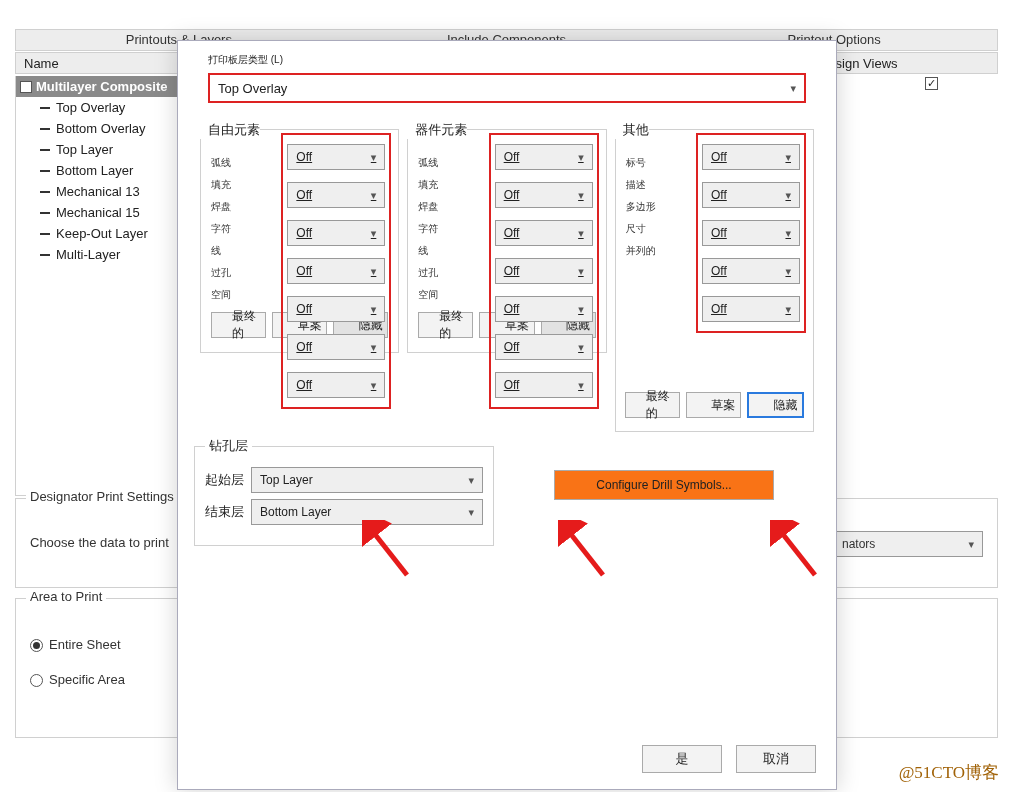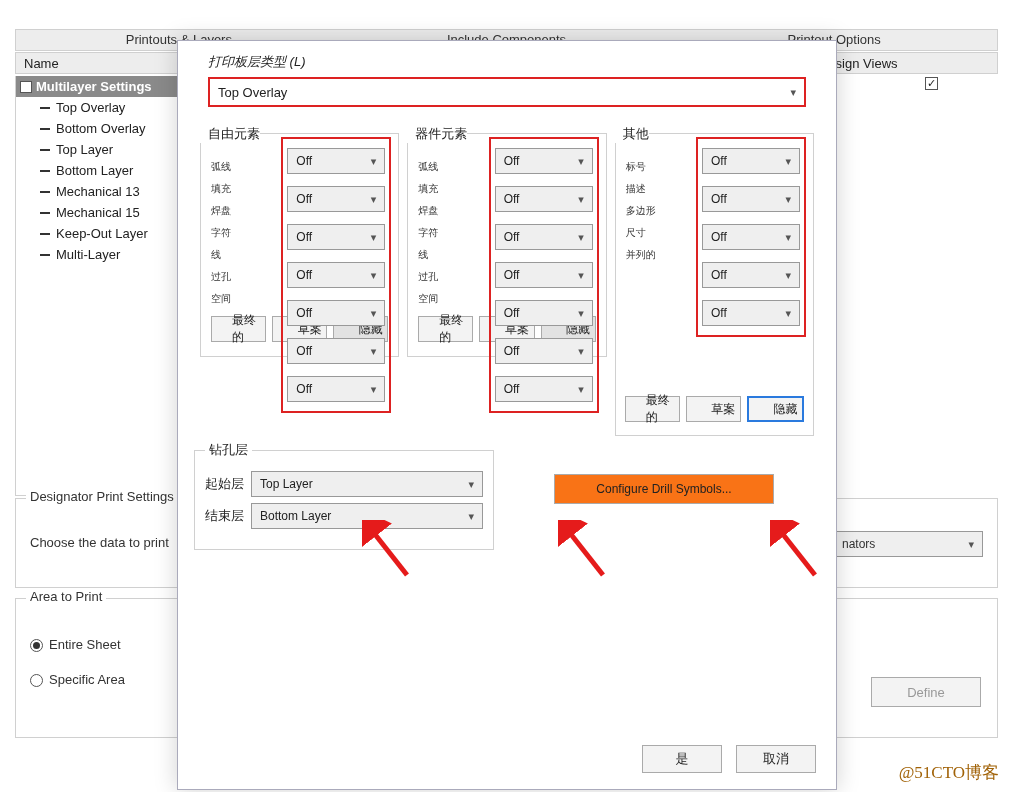--- a/index.html
+++ b/index.html
@@ -14,30 +14,30 @@
   .sh-design { flex: 1; text-align: left; }
   .tree { position: absolute; top: 76px; left: 15px; width: 730px; height: 420px; background: #fff; border: 1px solid #d0d0d0; border-top: none; }
   .tree-row { padding: 3px 4px; display: flex; align-items: center; }
   .tree-row.sel { background: #8a8a8a; color: #fff; font-weight: bold; }
   .tree-row .pg { display: inline-block; width: 12px; height: 12px; border: 1px solid #555; margin-right: 4px; background: #fff; }
   .tree-row .dash { display: inline-block; width: 10px; border-top: 2px solid #333; margin: 0 6px 0 20px; }
   .modal { position: absolute; top: 40px; left: 177px; width: 660px; height: 750px; background: #fff; border: 1px solid #aab; box-shadow: 0 0 22px rgba(0,0,0,0.18); }
   .modal-title { padding: 8px 14px; font-size: 14px; position: relative; }
   .modal-close { position: absolute; right: 12px; top: 9px; font-size: 16px; color: #555; }
   .field-block { margin: 12px 30px 18px 30px; }
-  .field-label { font-size: 13px; margin-bottom: 6px; font-style: italic; }
+  .field-label { font-size: 10px; margin-bottom: 6px; }
   .layer-sel { width: 100%; height: 30px; border: 2px solid #d22; padding: 2px 8px; display: flex; align-items: center; justify-content: space-between; background: #fff; }
   .chev { font-size: 11px; color: #555; }
   .groups { display: flex; margin: 0 22px 10px 22px; gap: 8px; }
   .group { flex: 1; position: relative; }
   .group-title { font-size: 13px; padding-left: 8px; background: #fff; position: relative; z-index: 2; display: inline-block; }
   .group-box { border: 1px solid #d0d0d0; margin-top: -10px; padding: 18px 10px 14px 10px; }
   .g-row { display: flex; align-items: center; margin: 8px 0; }
   .g-lbl { width: 44px; font-size: 10px; color: #333; }
-  .g-sel { flex: 1; height: 26px; border: 1px solid #999; background: #efefef; display: flex; align-items: center; justify-content: space-between; padding: 0 8px; font-size: 12px; }
+  .g-sel { flex: 1; height: 26px; border: 1px solid #999; background: #efefef; display: flex; align-items: center; justify-content: space-between; padding: 0 8px; font-size: 12px; text-decoration: underline; }
   .red-col { border: 2px solid #d22; padding: 4px; margin-left: -2px; margin-right: -2px; margin-top: -2px; margin-bottom: -2px; }
   .btn-row { display: flex; gap: 6px; margin-top: 10px; }
   .btn-sm { flex: 1; height: 26px; border: 1px solid #aaa; background: #f3f3f3; font-size: 12px; display: flex; align-items: center; justify-content: center; padding-left: 20px; }
   .btn-sm.shade { background: #e2e2e2; }
   .btn-sm.hl { border: 2px solid #2a7ade; }
   .drill-sec { display: flex; margin: 14px 16px; gap: 60px; }
   .drill-box { border: 1px solid #d0d0d0; padding: 14px 10px 14px 10px; width: 300px; position: relative; }
   .drill-title { position: absolute; top: -10px; left: 10px; background: #fff; padding: 0 4px; font-size: 13px; }
   .drill-row { display: flex; align-items: center; margin: 6px 0; }
   .drill-lbl { width: 46px; font-size: 13px; }
@@ -71,21 +71,21 @@
   <div class="sh-name">Name</div>
   <div class="sh-hole">Hole</div>
   <div class="sh-design">Design Views</div>
 </div>
 
 <div class="checkbox">✓</div>
 
 <div class="tree">
   <div class="tree-row sel">
       <span class="pg"></span>
-      <span>Multilayer Settings</span>
+      <span>Multilayer Composite</span>
     </div>
   <div class="tree-row">
       <span class="dash"></span>
       <span>Top Overlay</span>
     </div>
   <div class="tree-row">
       <span class="dash"></span>
       <span>Bottom Overlay</span>
     </div>
   <div class="tree-row">
@@ -120,21 +120,20 @@
   <div class="bg-sel-r">
       <span>nators</span>
       <span class="chev">▾</span>
     </div>
 </div>
 
 <div class="bg-sec bg-sec-2">
   <span class="bg-sec-title">Area to Print</span>
   <div style="margin-top:28px"><span class="radio on"></span><span>Entire Sheet</span></div>
   <div style="margin-top:20px"><span class="radio"></span><span>Specific Area</span></div>
-  <div class="define-btn">Define</div>
 </div>
 
 <div class="modal">
 
   <div class="field-block">
     <div class="field-label">打印板层类型 (L)</div>
     <div class="layer-sel">
       <span>Top Overlay</span>
       <span class="chev">▾</span>
     </div>

